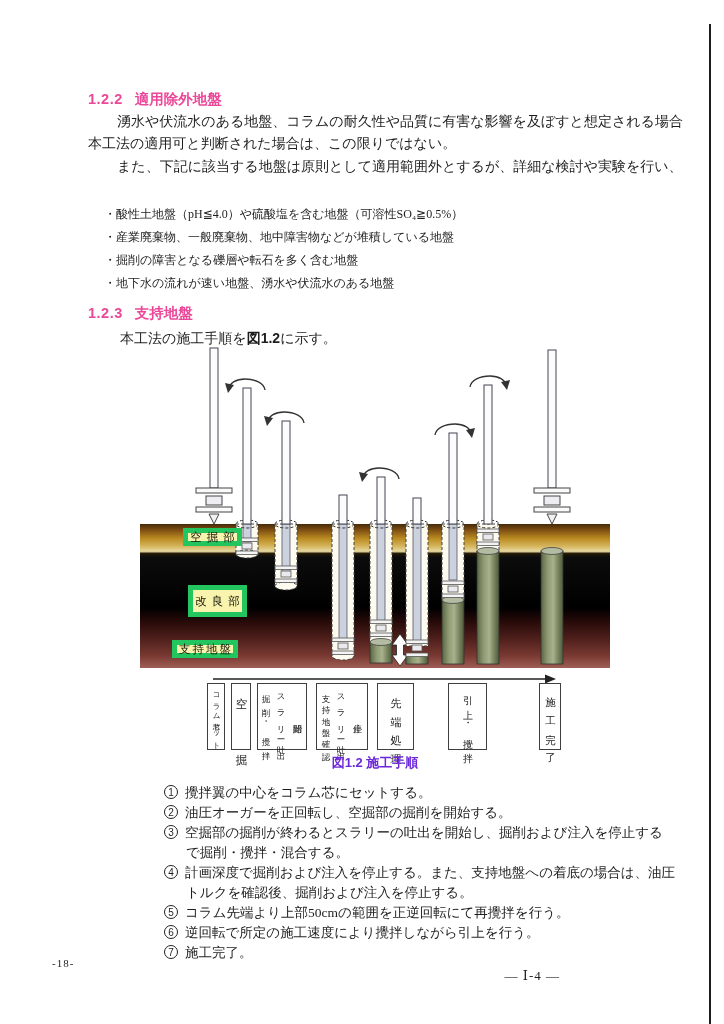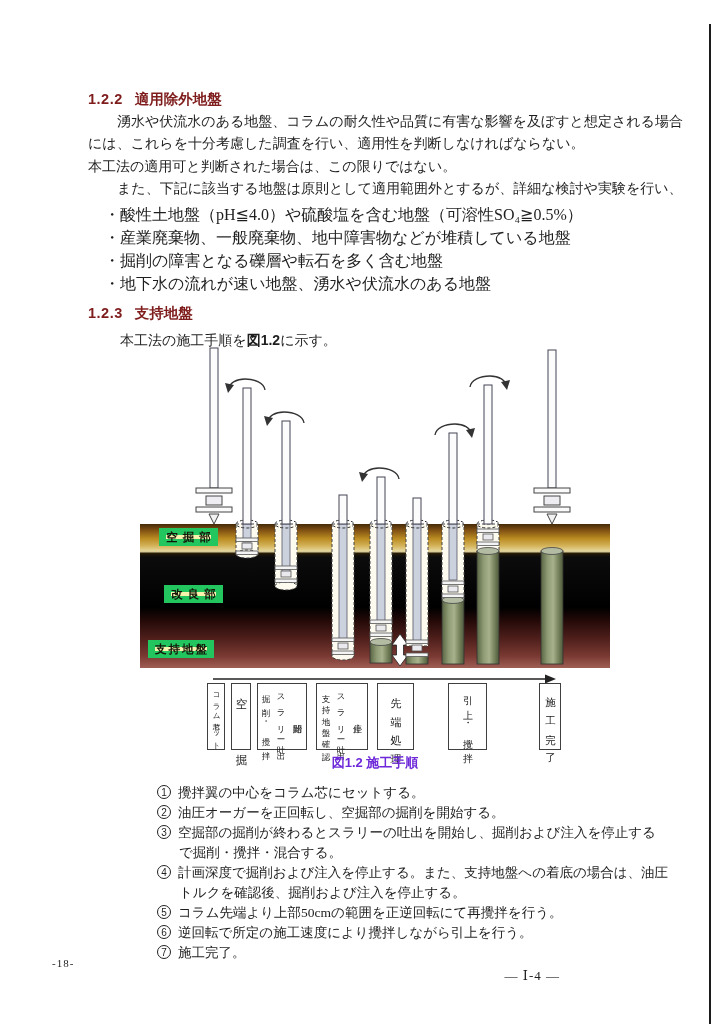--- a/index.html
+++ b/index.html
@@ -1,30 +1,30 @@
 <!DOCTYPE html>
 <html><head>
 <meta charset="utf-8">
 <style>
   html,body{margin:0;padding:0;background:#e8e8e8;}
   .page{position:relative;width:724px;height:1024px;background:#ffffff;overflow:hidden;
         font-family:"Liberation Serif","DejaVu Serif",serif;color:#1e1e1e;}
   .abs{position:absolute;}
-  .hdg{font-family:"Liberation Sans","DejaVu Sans",sans-serif;font-weight:bold;font-size:14.5px;color:#7f1d1d;}
+  .hdg{font-family:"Liberation Sans","DejaVu Sans",sans-serif;font-weight:bold;font-size:14.5px;color:#ec4899;}
   .hdg .num{letter-spacing:0.5px;margin-right:12px;}
   .body-block{font-size:14px;}
   .body-block .line{height:22.4px;line-height:22.4px;white-space:nowrap;}
   .body-block .ind{padding-left:29px;}
-  .bullets .line{height:23px;line-height:23px;white-space:nowrap;font-size:16px;}
-  .intro{font-size:14px;height:22px;line-height:27px;white-space:nowrap;}
+  .bullets .line{height:23px;line-height:23px;white-space:nowrap;font-size:12px;}
+  .intro{font-size:14px;height:22px;line-height:22px;white-space:nowrap;}
   .intro .figref{font-family:"Liberation Sans","DejaVu Sans",sans-serif;font-weight:bold;}
   
-  .glabel{position:absolute;background:#f8f3ad;border:7px solid #22c55e;color:#141408;
-          font-weight:bold;font-size:11.5px;display:flex;align-items:center;justify-content:center;
-          box-sizing:border-box;white-space:nowrap;}
+  .glabel{position:absolute;background:#f8f3ad;border:5px solid #22c55e;color:#141408;
+          font-weight:normal;font-size:11.5px;display:flex;align-items:center;justify-content:center;
+          box-sizing:border-box;white-space:nowrap;margin-left:24px;}
   .ls5{letter-spacing:5px;text-indent:5px;}
   .ls2{letter-spacing:2px;text-indent:2px;}
   
   .stepbox{position:absolute;top:683px;height:67px;background:#fff;border:1px solid #3f3f3f;
            box-sizing:border-box;writing-mode:vertical-rl;display:flex;flex-direction:column;
            justify-content:center;gap:3px;padding:4px 1px;color:#1a1a1a;}
   .stepbox .vl{text-align:justify;text-align-last:justify;height:100%;}
   .stepbox .ctr{text-align:center;text-align-last:center;}
   .caption{font-family:"Liberation Sans","DejaVu Sans",sans-serif;font-weight:bold;font-size:13px;
            text-align:center;color:#6d28d9;}
@@ -43,21 +43,20 @@
 <body>
 
 <div class="page">
 
   <div class="abs hdg" style="left:88px;top:90px;">
     <span class="num">1.2.2</span><span>適用除外地盤</span>
   </div>
 
   <div class="abs body-block" style="left:88px;top:111px;width:570px;">
     <div class="line ind">湧水や伏流水のある地盤、コラムの耐久性や品質に有害な影響を及ぼすと想定される場合</div>
-    <div class="line">には、これらを十分考慮した調査を行い、適用性を判断しなければならない。</div>
     <div class="line">本工法の適用可と判断された場合は、この限りではない。</div>
     <div class="line ind">また、下記に該当する地盤は原則として適用範囲外とするが、詳細な検討や実験を行い、</div>
   </div>
 
   <div class="abs bullets" style="left:104px;top:203px;width:560px;">
     <div class="line">・酸性土地盤（pH≦4.0）や硫酸塩を含む地盤（可溶性SO₄≧0.5%）</div>
     <div class="line">・産業廃棄物、一般廃棄物、地中障害物などが堆積している地盤</div>
     <div class="line">・掘削の障害となる礫層や転石を多く含む地盤</div>
     <div class="line">・地下水の流れが速い地盤、湧水や伏流水のある地盤</div>
   </div>
@@ -195,21 +194,21 @@
       <use href="#bladeL" transform="translate(214,488)"></use>
     </g>
 
     <g>
       <line x1="213" y1="679" x2="545" y2="679" stroke="#222" stroke-width="1.6"></line>
       <polygon points="545,674.5 556,679 545,683.5" fill="#222"></polygon>
     </g>
   </svg>
 
   <div class="glabel ls5" style="left:159px;top:528px;width:59px;height:18px;">空掘部</div>
-  <div class="glabel ls5" style="left:164px;top:585px;width:59px;height:18px;">改良部</div>
+  <div class="glabel ls5" style="left:164px;top:585px;width:59px;height:32px;">改良部</div>
   <div class="glabel ls2" style="left:148px;top:640px;width:66px;height:18px;">支持地盤</div>
 
   <div class="stepbox" style="left:207px;width:18px;font-size:7.5px;">
     <div class="vl">コラム芯セット</div>
   </div>
   <div class="stepbox" style="left:231px;width:20px;font-size:11.5px;">
     <div class="vl">空掘</div>
   </div>
   <div class="stepbox" style="left:257px;width:50px;font-size:8.5px;">
     <div class="ctr" style="font-size:9px;">開始</div>
@@ -226,21 +225,21 @@
   </div>
   <div class="stepbox" style="left:448px;width:39px;font-size:10px;">
     <div class="vl">引上・攪拌</div>
   </div>
   <div class="stepbox" style="left:539px;width:22px;font-size:10.5px;">
     <div class="vl">施工完了</div>
   </div>
 
   <div class="abs caption" style="left:140px;top:754px;width:470px;">図1.2 施工手順</div>
 
-  <div class="abs proc" style="left:157px;top:783px;width:520px;">
+  <div class="abs proc" style="left:164px;top:783px;width:520px;">
     <div class="pl">
       <span class="cnum">1</span><span>攪拌翼の中心をコラム芯にセットする。</span>
     </div>
     <div class="pl">
       <span class="cnum">2</span><span>油圧オーガーを正回転し、空掘部の掘削を開始する。</span>
     </div>
     <div class="pl">
       <span class="cnum">3</span><span>空掘部の掘削が終わるとスラリーの吐出を開始し、掘削および注入を停止する</span>
     </div>
     <div class="pl cont">

